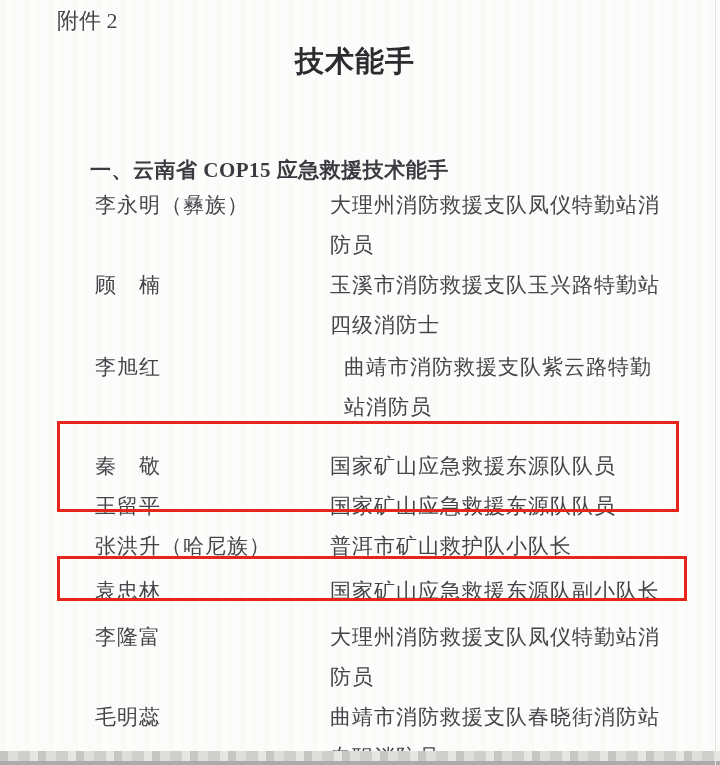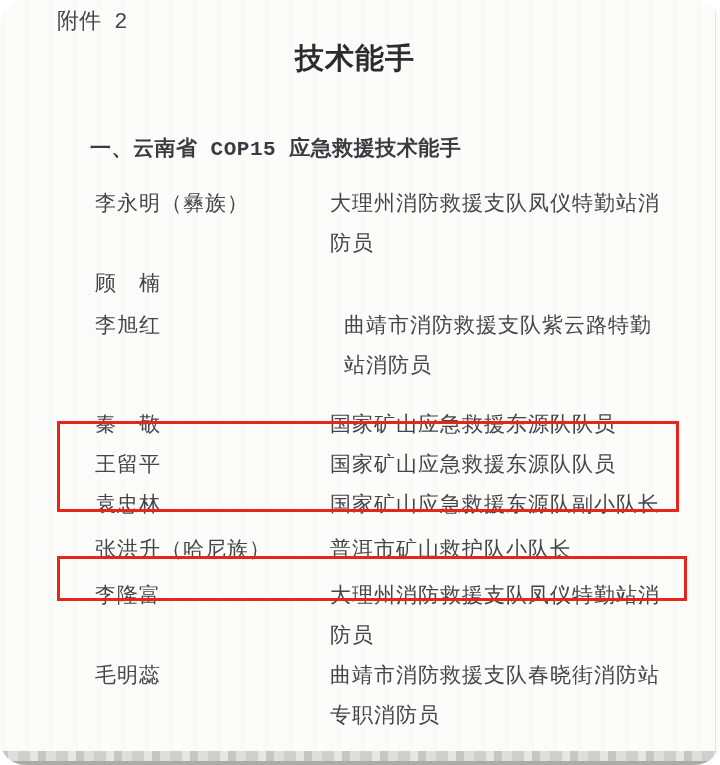--- a/index.html
+++ b/index.html
@@ -2,23 +2,22 @@
 <html><head>
 <meta charset="utf-8">
 <style>
   html, body { margin: 0; padding: 0; background: #ffffff; }
   .page {
     position: relative;
     width: 720px;
     height: 765px;
     background: #fdfdfc;
     overflow: hidden;
-    font-family: Liberation Mono, monospace;
+    font-family: Liberation Serif, serif;
     color: #44444a;
-    border-radius: 25px;
   }
   
   .scan-texture {
     position: absolute; inset: 0;
     background: repeating-linear-gradient(90deg,
       rgba(0,0,0,0.012) 0 6px, rgba(0,0,0,0) 6px 14px, rgba(0,0,0,0.008) 14px 24px);
     pointer-events: none;
   }
   .right-edge-artifact {
     position: absolute; top: 0; bottom: 0; right: 4px; width: 1px;
@@ -28,21 +27,21 @@
     position: absolute; left: 57px; top: 6px;
     font-size: 22px; color: #45454b;
   }
   .doc-title {
     position: absolute; left: 0; right: 10px; top: 41px;
     text-align: center;
     font-size: 29px; line-height: 40px; font-weight: bold;
     color: #2b2b30; letter-spacing: 1px;
   }
   .section-heading {
-    position: absolute; left: 90px; top: 134px;
+    position: absolute; left: 90px; top: 156px;
     font-size: 21px; font-weight: bold; color: #3a3a40;
     letter-spacing: 0.5px;
   }
   .awardee-list {
     position: absolute; left: 95px; top: 185px; width: 578px;
   }
   .awardee-row {
     display: flex;
     font-size: 21px; line-height: 40px;
     letter-spacing: 1px;
@@ -85,40 +84,41 @@
 
   <div class="section-heading">一、云南省 COP15 应急救援技术能手</div>
 
   <div class="awardee-list">
     <div class="awardee-row">
       <div class="awardee-name">李永明（彝族）</div>
       <div class="awardee-unit">大理州消防救援支队凤仪特勤站消防员</div>
     </div>
     <div class="awardee-row">
       <div class="awardee-name">顾　楠</div>
+      <div class="awardee-unit">玉溪市消防救援支队玉兴路特勤站四级消防士</div>
     </div>
     <div class="awardee-row">
       <div class="awardee-name">李旭红</div>
       <div class="awardee-unit">曲靖市消防救援支队紫云路特勤站消防员</div>
     </div>
     <div class="awardee-row">
       <div class="awardee-name">秦　敬</div>
       <div class="awardee-unit">国家矿山应急救援东源队队员</div>
     </div>
     <div class="awardee-row">
       <div class="awardee-name">王留平</div>
       <div class="awardee-unit">国家矿山应急救援东源队队员</div>
     </div>
     <div class="awardee-row">
+      <div class="awardee-name">张洪升（哈尼族）</div>
+      <div class="awardee-unit">普洱市矿山救护队小队长</div>
+    </div>
+    <div class="awardee-row">
       <div class="awardee-name">袁忠林</div>
       <div class="awardee-unit">国家矿山应急救援东源队副小队长</div>
-    </div>
-    <div class="awardee-row">
-      <div class="awardee-name">张洪升（哈尼族）</div>
-      <div class="awardee-unit">普洱市矿山救护队小队长</div>
     </div>
     <div class="awardee-row">
       <div class="awardee-name">李隆富</div>
       <div class="awardee-unit">大理州消防救援支队凤仪特勤站消防员</div>
     </div>
     <div class="awardee-row">
       <div class="awardee-name">毛明蕊</div>
       <div class="awardee-unit">曲靖市消防救援支队春晓街消防站专职消防员</div>
     </div>
   </div>

